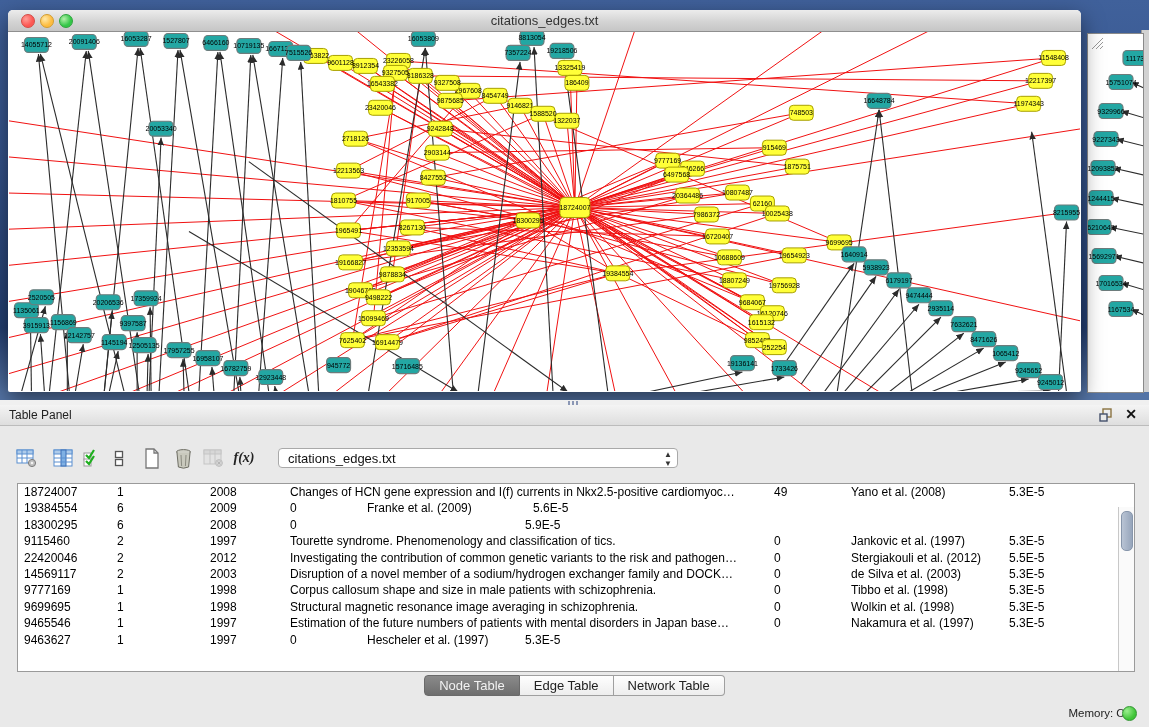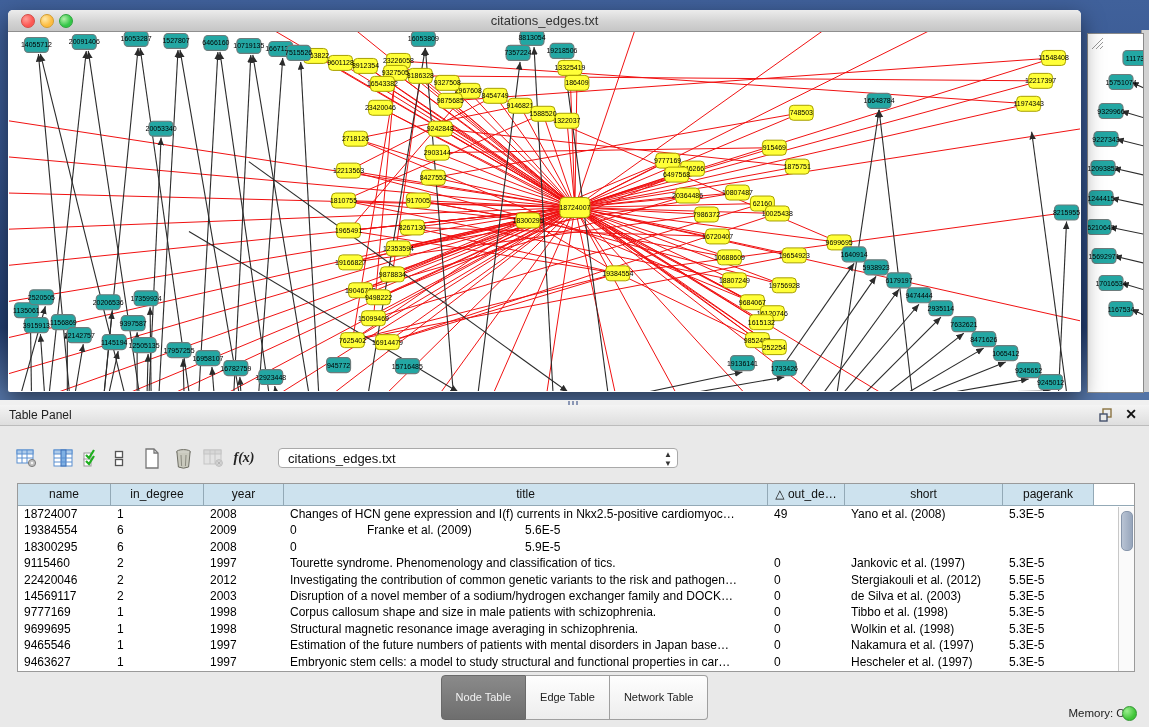--- a/index.html
+++ b/index.html
@@ -48,21 +48,21 @@
   .thead{display:flex;height:22px;}
   .th{background:#cde2ee;border-right:1px solid #93a9b6;border-bottom:1px solid #93a9b6;
       font-size:12px;color:#111;text-align:center;line-height:21px;box-sizing:border-box;overflow:hidden;white-space:nowrap;}
   .th-fill{flex:1;background:#fff;border-bottom:1px solid #93a9b6;}
   .trow{display:flex;height:16.4px;font-size:12px;color:#000;}
   .td{box-sizing:border-box;padding-left:6px;overflow:hidden;white-space:nowrap;line-height:16.4px;}
   .vscroll{position:absolute;right:0;top:23px;bottom:0;width:15px;background:#fafafa;border-left:1px solid #c8c8c8;}
   .vthumb{position:absolute;left:2px;top:4px;width:10px;height:38px;border-radius:5px;
      background:linear-gradient(90deg,#b9c4d4,#96a5bb);border:1px solid #8796ab;}
   .tabs{position:absolute;left:0;right:0;top:270px;display:flex;justify-content:center;}
-  .seg{height:19px;line-height:19px;font-size:11px;padding:12px 14px;border:1px solid #9f9f9f;border-left:none;
+  .seg{height:19px;line-height:19px;font-size:13px;padding:0 14px;border:1px solid #9f9f9f;border-left:none;
       background:linear-gradient(#fefefe,#ededed);color:#222;}
   .seg:first-child{border-left:1px solid #9f9f9f;border-radius:4px 0 0 4px;}
   .seg:last-child{border-radius:0 4px 4px 0;}
   .seg.sel{background:linear-gradient(#8a8a8a,#6e6e6e);color:#f2f2f2;border-color:#6a6a6a;}
   .statusbar{position:absolute;left:0;bottom:0;width:100%;height:27px;}
   .mem{position:absolute;right:16px;top:7px;font-size:11.5px;color:#222;}
   .memdot{position:absolute;right:12px;top:6px;width:13px;height:13px;border-radius:50%;
      background:radial-gradient(circle at 4px 4px,#9bef8f,#3fc437 65%);border:1px solid #2f9630;}
 </style>
 </head>
@@ -619,47 +619,37 @@
         </svg>
     </span>
     <span class="tbi fx" style="margin-left:7px">f(x)</span>
     <div class="combo">
       <span>citations_edges.txt</span>
       <span class="arrows">▲<br>▼</span>
     </div>
   </div>
 
   <div class="tablebox">
-    <div class="thead" id="thead">
-        <div class="th" style="width: 93px;">name</div>
-        <div class="th" style="width: 93px;">in_degree</div>
-        <div class="th" style="width: 80px;">year</div>
-        <div class="th" style="width: 484px;">title</div>
-        <div class="th" style="width: 77px;">△ out_de…</div>
-        <div class="th" style="width: 158px;">short</div>
-        <div class="th" style="width: 91px;">pagerank</div>
-        <div class="th-fill"></div>
-      </div>
     <div id="tbody">
         <div class="trow">
           <div class="td" style="width: 93px;">18724007</div>
           <div class="td" style="width: 93px;">1</div>
           <div class="td" style="width: 80px;">2008</div>
           <div class="td" style="width: 484px;">Changes of HCN gene expression and I(f) currents in Nkx2.5-positive cardiomyoc…</div>
           <div class="td" style="width: 77px;">49</div>
           <div class="td" style="width: 158px;">Yano et al. (2008)</div>
           <div class="td" style="width: 91px;">5.3E-5</div>
         </div>
         <div class="trow">
           <div class="td" style="width: 93px;">19384554</div>
           <div class="td" style="width: 93px;">6</div>
           <div class="td" style="width: 80px;">2009</div>
           <div class="td" style="width: 77px;">0</div>
           <div class="td" style="width: 158px;">Franke et al. (2009)</div>
-          <div class="td" style="width: 91px;">5.6E-5</div>
+          <div class="td" style="width: 91px; margin-left: 8px;">5.6E-5</div>
         </div>
         <div class="trow">
           <div class="td" style="width: 93px;">18300295</div>
           <div class="td" style="width: 93px;">6</div>
           <div class="td" style="width: 80px;">2008</div>
           <div class="td" style="width: 77px;">0</div>
           <div class="td" style="width: 158px; margin-top: 19px;">Dudbridge et al. (2008)</div>
           <div class="td" style="width: 91px;">5.9E-5</div>
         </div>
         <div class="trow">
@@ -713,21 +703,20 @@
           <div class="td" style="width: 80px;">1997</div>
           <div class="td" style="width: 484px;">Estimation of the future numbers of patients with mental disorders in Japan base…</div>
           <div class="td" style="width: 77px;">0</div>
           <div class="td" style="width: 158px;">Nakamura et al. (1997)</div>
           <div class="td" style="width: 91px;">5.3E-5</div>
         </div>
         <div class="trow">
           <div class="td" style="width: 93px;">9463627</div>
           <div class="td" style="width: 93px;">1</div>
           <div class="td" style="width: 80px;">1997</div>
-          <div class="td" style="width: 484px;">Embryonic stem cells: a model to study structural and functional properties in car…</div>
           <div class="td" style="width: 77px;">0</div>
           <div class="td" style="width: 158px;">Hescheler et al. (1997)</div>
           <div class="td" style="width: 91px;">5.3E-5</div>
         </div>
       </div>
     <div class="vscroll">
       <div class="vthumb"></div>
     </div>
   </div>
 

